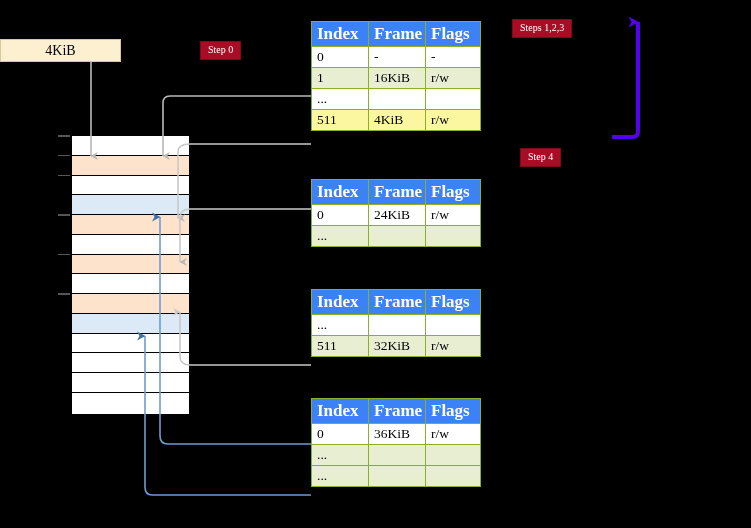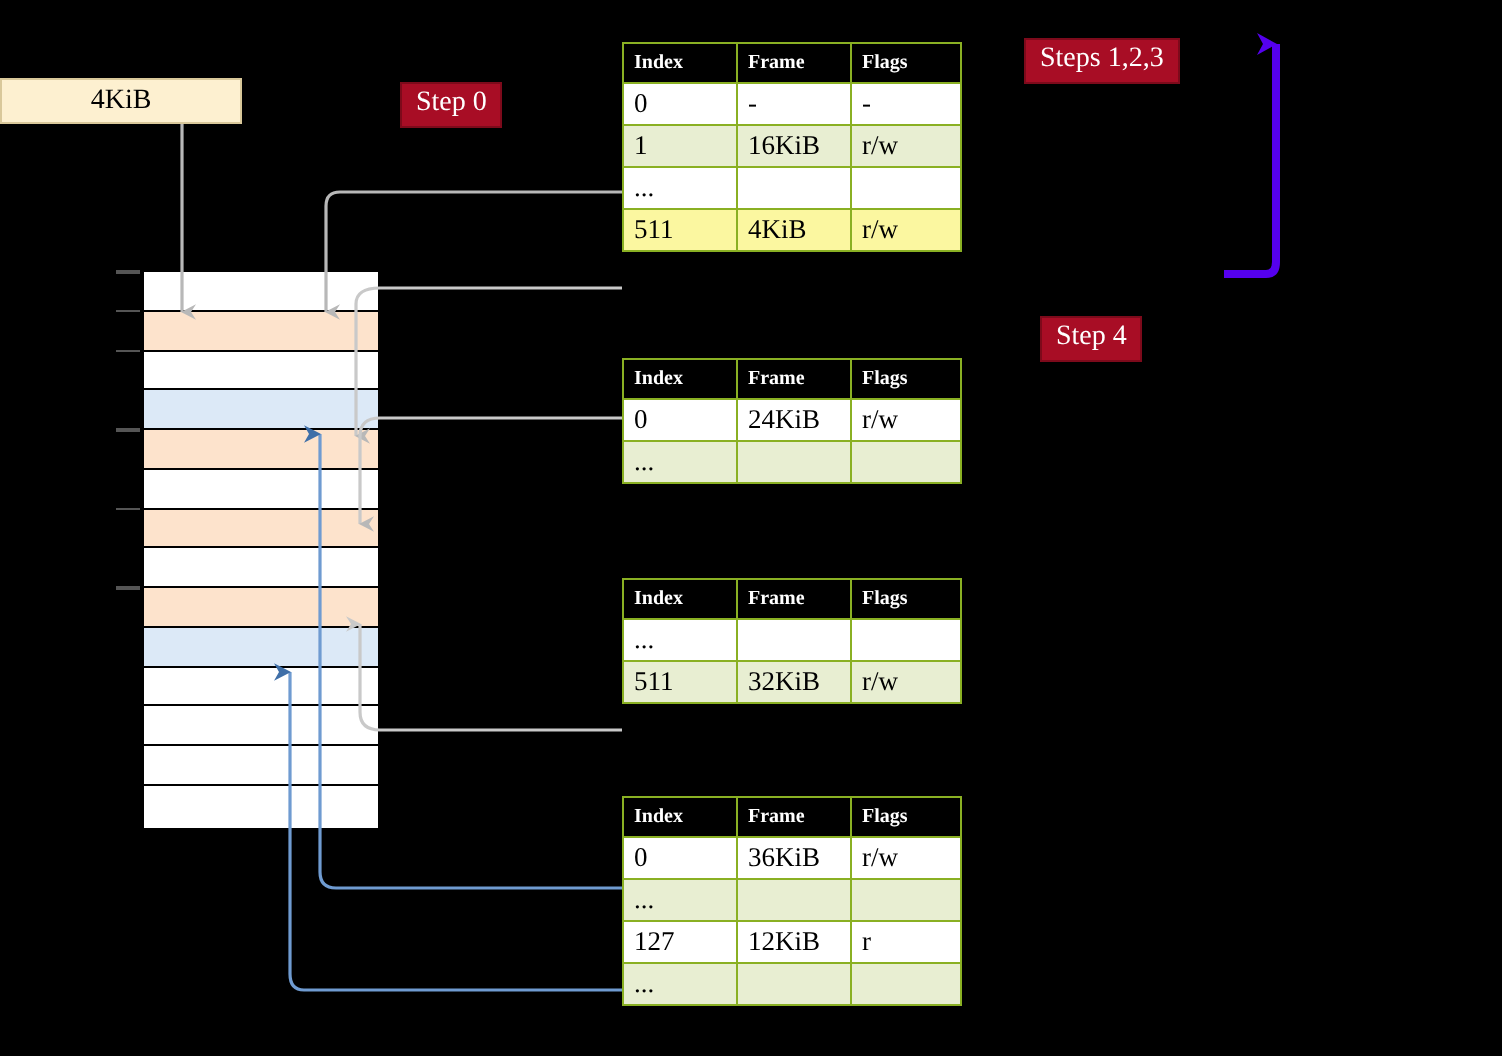--- a/index.html
+++ b/index.html
@@ -17,21 +17,21 @@
   .stage {
     position: absolute;
     left: 0; top: 0;
     width: 751px; height: 528px;
   }
 
   
   .badge {
     position: absolute;
     color: #ffffff;
-    font-size: 14px;
+    font-size: 10px;
     line-height: 1;
     padding: 4px 8px 5px 8px;
     white-space: nowrap;
     font-family: "Liberation Serif", "DejaVu Serif", serif;
   }
   .badge-red {
     background: #a80d25;
     box-shadow: 0 0 0 1px #7d0a1b inset;
   }
   .badge-blue {
@@ -89,24 +89,24 @@
   .ptable th, .ptable td {
     border: 1px solid #8ab023;
     padding: 2px 5px;
     text-align: left;
     height: 20px;
     box-sizing: border-box;
     overflow: hidden;
     white-space: nowrap;
   }
   .ptable th {
-    background: #000000;
+    background: #3b82f6;
     color: #ffffff;
     font-weight: bold;
-    font-size: 10px;
+    font-size: 17px;
   }
   .ptable tr.alt td { background: #e8eed2; }
   .ptable tr.plain td { background: #ffffff; }
   .hl { background: #fbf7a0 !important; }
 
   .col-index { width: 57px; }
   .col-frame { width: 57px; margin-left: 16px; }
   .col-flags { width: 55px; }
 
   
@@ -125,21 +125,21 @@
   <div class="kib-box" style="left:0px; top:39px; width:121px; height:23px;">
     <span>4KiB</span>
   </div>
 
   <div class="badge badge-red" style="left:200px; top:41px;">
     <span>Step 0</span>
   </div>
   <div class="badge badge-red" style="left:512px; top:19px;">
     <span>Steps 1,2,3</span>
   </div>
-  <div class="badge badge-red" style="left:520px; top:158px;">
+  <div class="badge badge-red" style="left:520px; top:148px;">
     <span>Step 4</span>
   </div>
 
   <div class="memcol" id="memcol" style="left:71px; top:135px; width:119px; height:280px;">
       <div class="memrow fill-white" style="top: 0px; height: 19.7714px;"></div>
       <div class="memrow fill-orange" style="top: 19.7714px; height: 19.7714px;"></div>
       <div class="memrow fill-white" style="top: 39.5429px; height: 19.7714px;"></div>
       <div class="memrow fill-blue" style="top: 59.3143px; height: 19.7714px;"></div>
       <div class="memrow fill-orange" style="top: 79.0857px; height: 19.7714px;"></div>
       <div class="memrow fill-white" style="top: 98.8571px; height: 19.7714px;"></div>
@@ -238,25 +238,20 @@
         <tr class="plain">
           <td class="col-index">0</td>
           <td class="col-frame">36KiB</td>
           <td class="col-flags">r/w</td>
         </tr>
         <tr class="alt">
           <td class="col-index">...</td>
           <td class="col-frame"></td>
           <td class="col-flags"></td>
         </tr>
-        <tr class="plain">
-          <td class="col-index">127</td>
-          <td class="col-frame">12KiB</td>
-          <td class="col-flags">r</td>
-        </tr>
         <tr class="alt">
           <td class="col-index">...</td>
           <td class="col-frame"></td>
           <td class="col-flags"></td>
         </tr>
       </tbody>
     </table>
 
   <svg class="overlay" viewBox="0 0 751 528" xmlns="http://www.w3.org/2000/svg">
     <defs>

